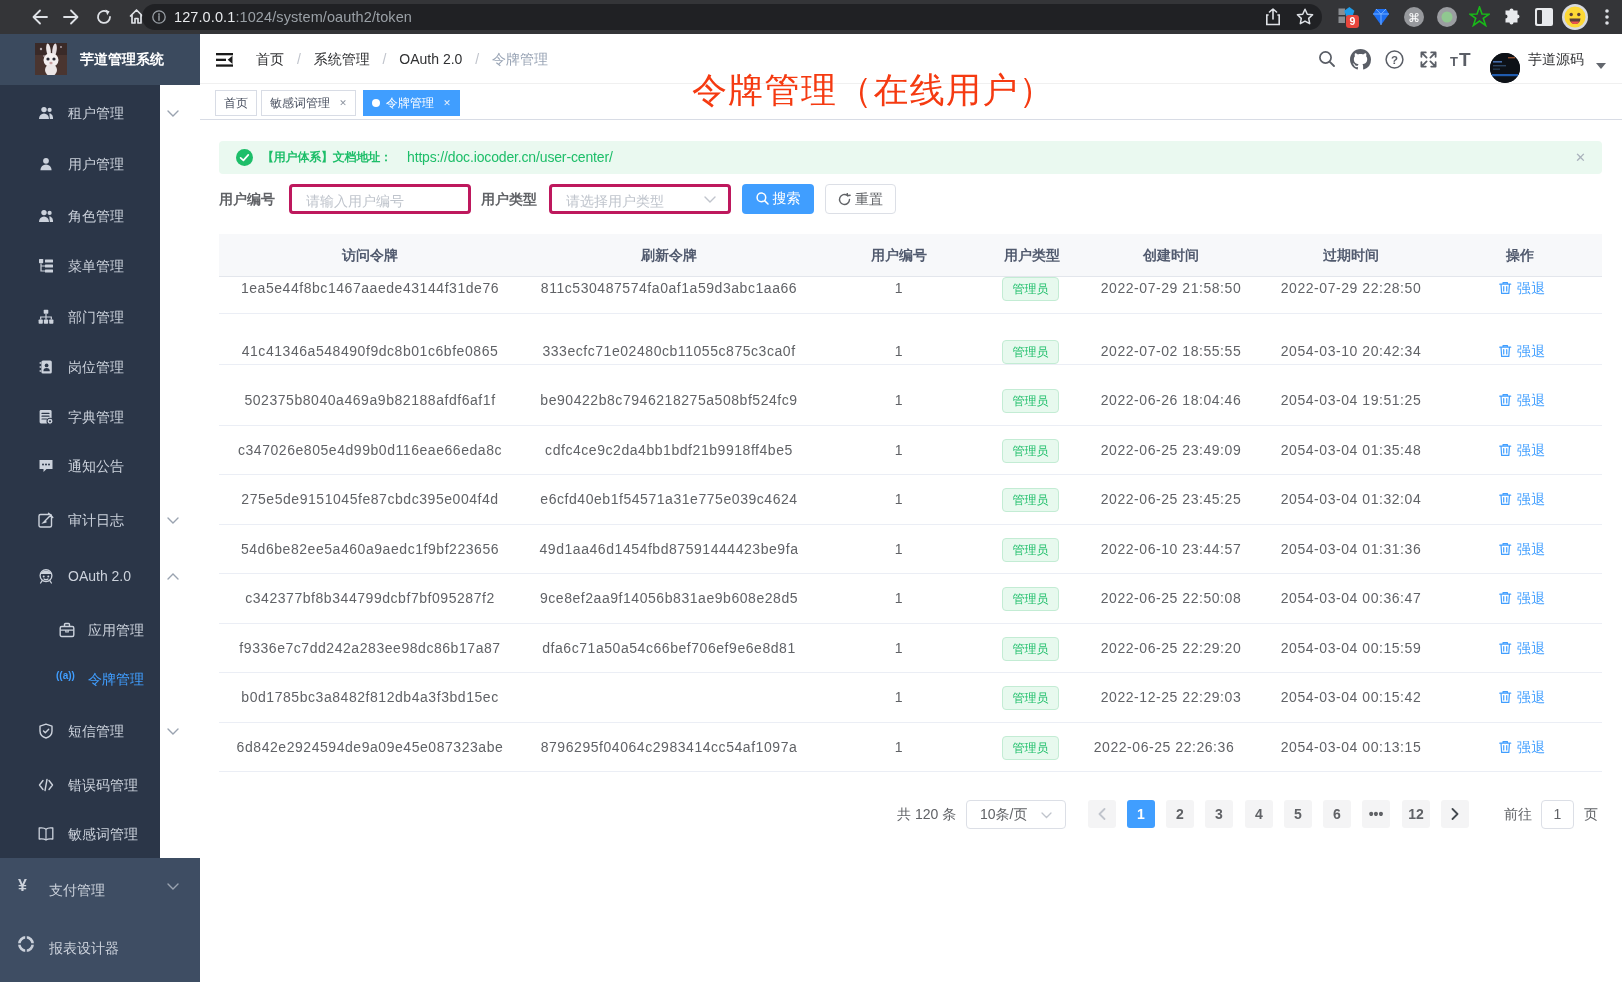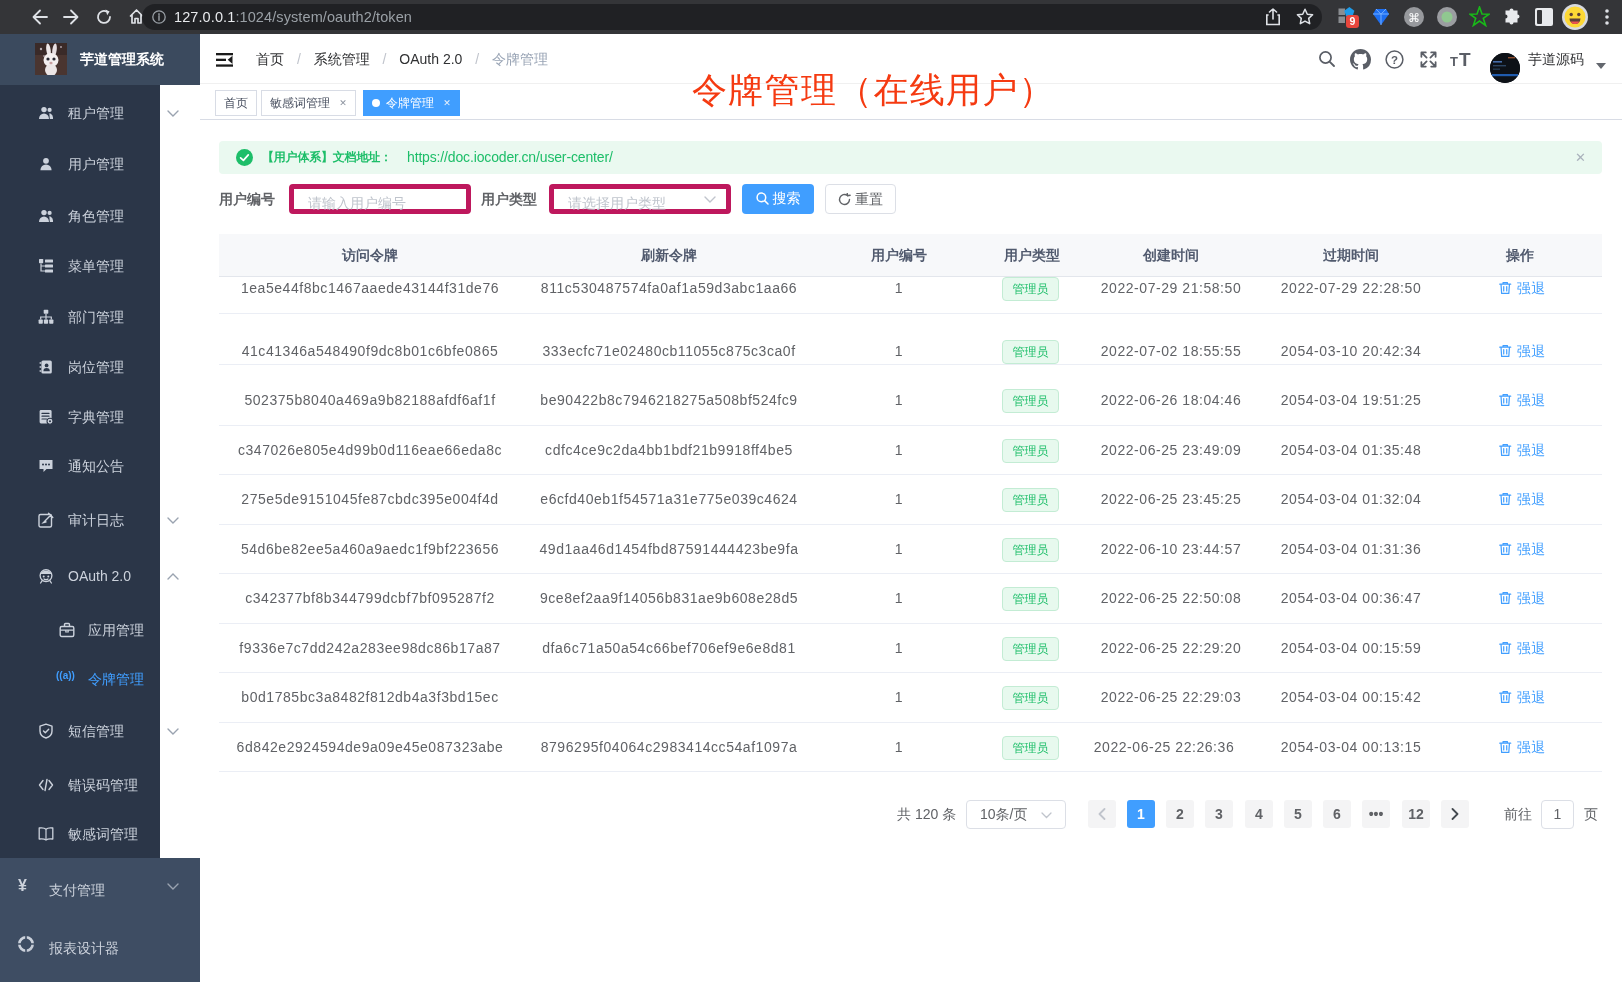--- a/index.html
+++ b/index.html
@@ -65,21 +65,21 @@
   #annot { position:absolute; left:692px; top:72px; font-size:35px; line-height:36px; letter-spacing:1.3px;
     color:#f53a11; white-space:nowrap; z-index:9; }
 
   
   #alert { position:absolute; left:219px; top:141px; width:1383px; height:33px;
     background:#eaf9f0; border-radius:4px; }
 
   
   .flabel { position:absolute; top:184px; height:30px; line-height:30px; font-size:14px;
     font-weight:700; color:#606266; }
-  .fbox { position:absolute; top:184px; height:30px; border:5px solid #be185d; border-radius:4px;
+  .fbox { position:absolute; top:184px; height:30px; border:3px solid #be185d; border-radius:4px;
     background:#fff; font-size:14px; color:#bfc4cc; line-height:28px; }
   .btn { position:absolute; top:184px; height:30px; border-radius:4px; font-size:14px;
     line-height:28px; text-align:center; }
 
   
   #thead { position:absolute; left:219px; top:234px; width:1383px; height:43px; background:#f7f8fa;
     border-bottom:1px solid #e3e6ec; }
   .th { position:absolute; top:0; height:43px; line-height:43px; font-size:14px; font-weight:700;
     color:#515a6e; transform:translateX(-50%); white-space:nowrap; }
   .trow { position:absolute; left:219px; width:1383px; height:50px; border-bottom:1px solid #ebeef5; }
@@ -540,21 +540,21 @@
     <span class="td" style="left:952px;">2022-06-25 22:29:20</span>
     <span class="td" style="left:1132px;">2054-03-04 00:15:59</span>
     <span class="td kick" style="left:1303px;"><svg style="vertical-align:-2px" width="14" height="14" viewBox="0 0 14 14">
             <path d="M1.5 3.2 H12.5 M4.8 3 V1.6 H9.2 V3 M2.8 3.4 L3.4 12.4 H10.6 L11.2 3.4 M5.5 5.5 V10 M8.5 5.5 V10" stroke="#409eff" stroke-width="1.2" fill="none" stroke-linecap="round" stroke-linejoin="round"></path>
           </svg> 强退</span>
   </div>
       <div class="trow" style="top:673px; height:49.5px;">
     <span class="td" style="left:151px;">b0d1785bc3a8482f812db4a3f3bd15ec</span>
     <span class="td" style="left:680px;">1</span>
     <span class="tagadm">管理员</span>
-    <span class="td" style="left:952px;">2022-06-25 22:29:03</span>
+    <span class="td" style="left:952px;">2022-12-25 22:29:03</span>
     <span class="td" style="left:1132px;">2054-03-04 00:15:42</span>
     <span class="td kick" style="left:1303px;"><svg style="vertical-align:-2px" width="14" height="14" viewBox="0 0 14 14">
             <path d="M1.5 3.2 H12.5 M4.8 3 V1.6 H9.2 V3 M2.8 3.4 L3.4 12.4 H10.6 L11.2 3.4 M5.5 5.5 V10 M8.5 5.5 V10" stroke="#409eff" stroke-width="1.2" fill="none" stroke-linecap="round" stroke-linejoin="round"></path>
           </svg> 强退</span>
   </div>
       <div class="trow" style="top:722.5px; height:49.5px;">
     <span class="td" style="left:151px;">6d842e2924594de9a09e45e087323abe</span>
     <span class="td" style="left:450px;">8796295f04064c2983414cc54af1097a</span>
     <span class="td" style="left:680px;">1</span>
     <span class="tagadm">管理员</span>

